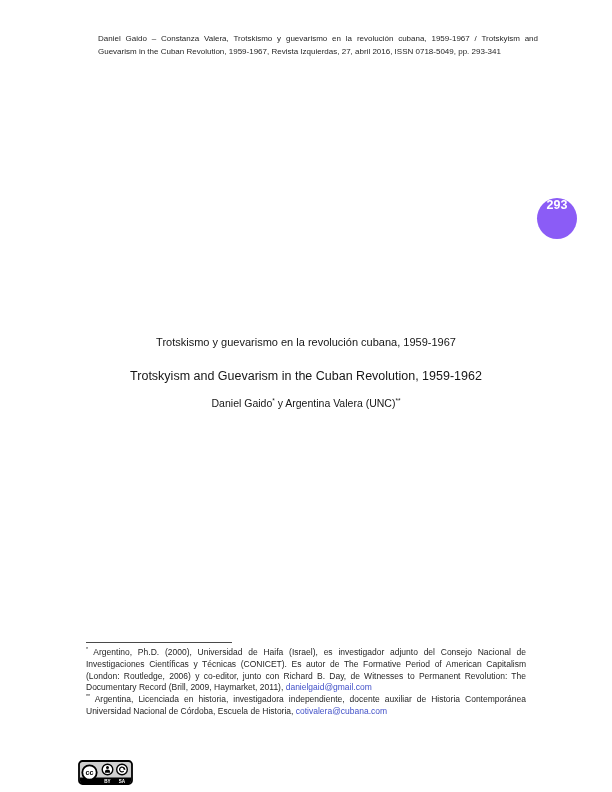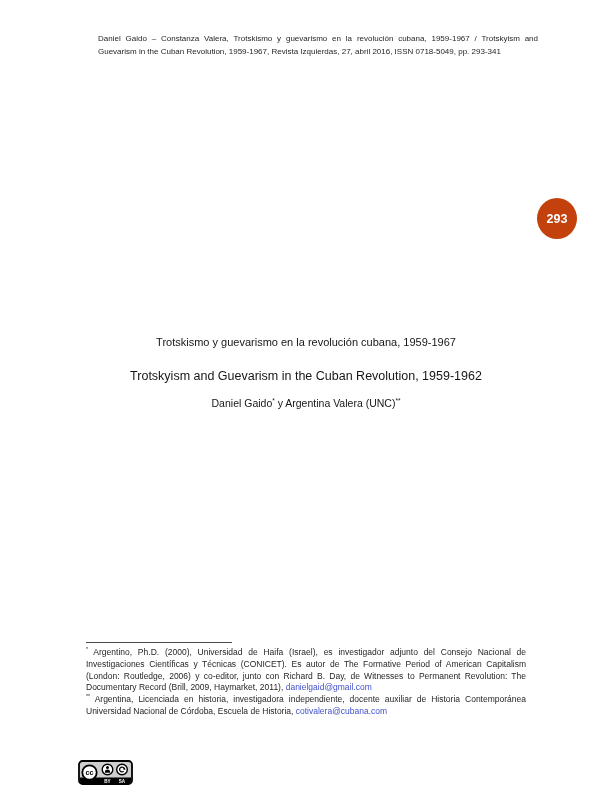--- a/index.html
+++ b/index.html
@@ -6,23 +6,23 @@
   .page {
     position:relative; width:612px; height:792px; background:#ffffff;
     font-family:"Liberation Sans", sans-serif; color:#1c1c1c; overflow:hidden;
   }
   .header {
     position:absolute; left:86px; top:32px; width:440px;
     font-size:8px; line-height:13px; text-align:justify; color:#262626;margin-left:12px;
   }
   .page-badge {
     position:absolute; left:537px; top:198px; width:40px; height:41px;
-    border-radius:50%; background:#c2410c; color:#ffffff;
+    border-radius:50%; background:#8b5cf6; color:#ffffff;
     font-size:12.5px; font-weight:bold;
-    display:flex; align-items:center; justify-content:center;
+    display:flex; align-items:flex-start; justify-content:center;
   }
   .title-block { position:absolute; left:86px; width:440px; text-align:center; color:#161616; }
   .title    { top:336px; font-size:11px; }
   .subtitle { top:369px; font-size:12.5px; }
   .authors  { top:397px; font-size:10.5px; }
   sup { font-size:0.62em; vertical-align:super; line-height:0; }
   .footnote-sep {
     position:absolute; left:86px; top:642px; width:146px; height:0;
     border-top:1px solid #4a4a4a;
   }

